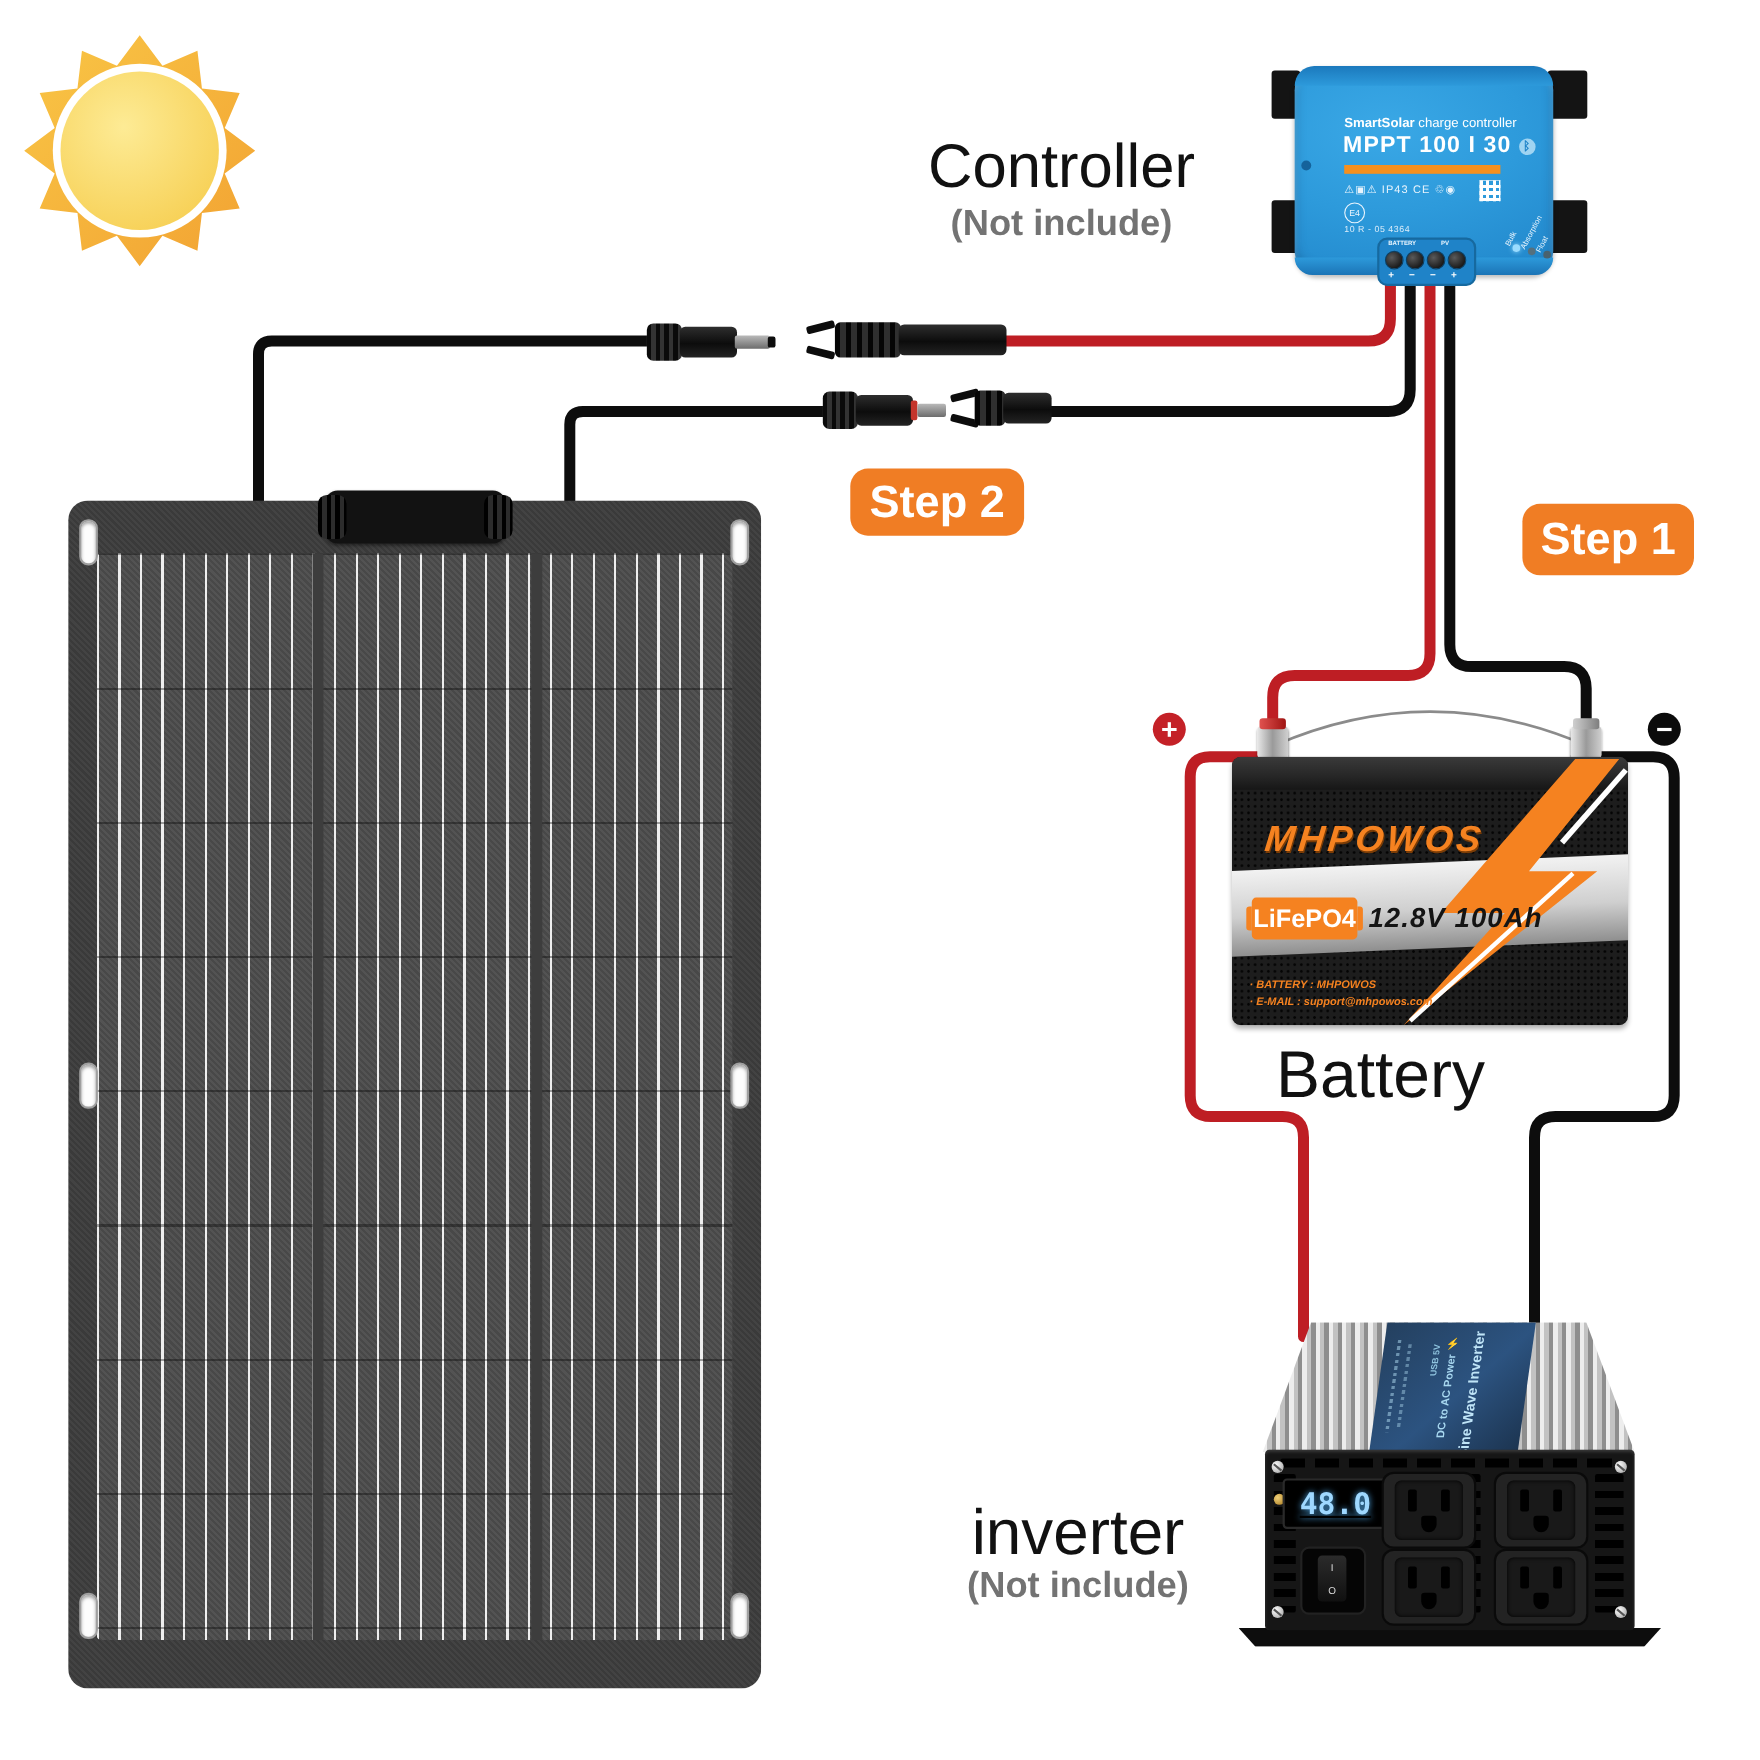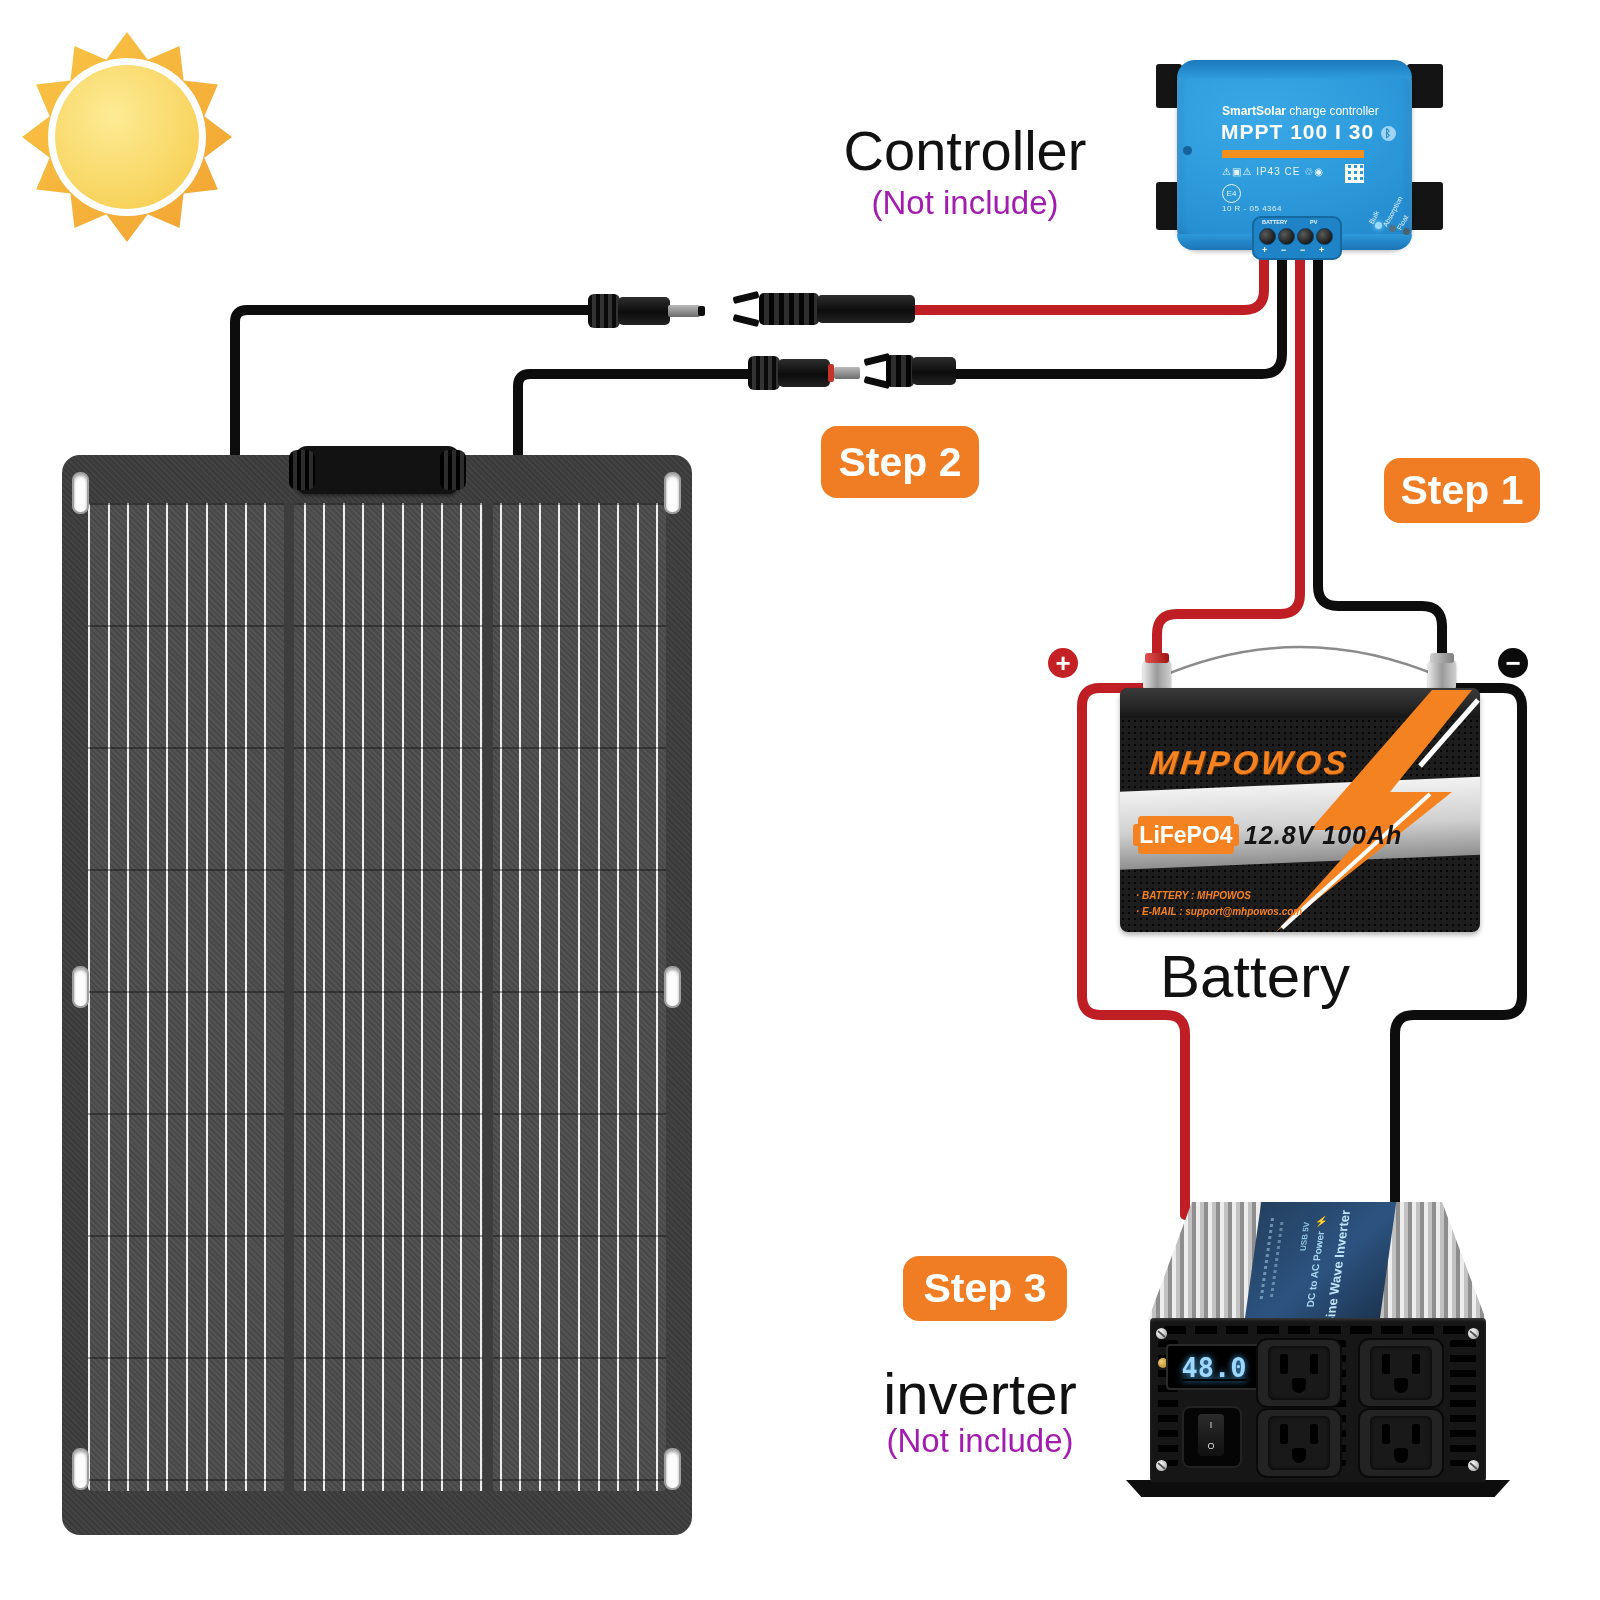--- a/index.html
+++ b/index.html
@@ -2,21 +2,21 @@
 <html><head>
 <meta charset="utf-8">
 <style>
   html,body{margin:0;padding:0;background:#fff;}
   .stage{position:relative;width:1600px;height:1600px;background:#ffffff;
          font-family:"Liberation Sans",sans-serif;overflow:hidden;}
   .abs{position:absolute;}
 
   
   .big-label{font-weight:normal;color:#111;letter-spacing:0;}
-  .note{font-weight:normal;color:#a21caf;}
+  .note{font-weight:bold;color:#737373;}
   .step-badge{background:#f07d24;color:#fff;font-weight:bold;font-size:41px;
               border-radius:16px;display:flex;align-items:center;justify-content:center;}
 
   
   svg.wires{position:absolute;left:0;top:0;z-index:1;}
 
   
   .panel{left:62px;top:455px;width:630px;height:1080px;background:#3d3d3d;
          border-radius:18px;z-index:2;
          background-image:repeating-linear-gradient(45deg,rgba(255,255,255,.03) 0 2px,rgba(0,0,0,.05) 2px 4px);}
@@ -262,23 +262,22 @@
     <div class="led" style="left:212px;top:165px;background:#55707e;"></div>
     <div class="led" style="left:226px;top:168px;background:#49626e;"></div>
     <div class="led-label" style="left:197px;top:158px;">Bulk</div>
     <div class="led-label" style="left:211px;top:161px;">Absorption</div>
     <div class="led-label" style="left:225px;top:164px;">Float</div>
   </div>
 
   <div class="abs big-label" style="left:790px;top:118px;width:350px;text-align:center;font-size:56px;">Controller</div>
   <div class="abs note" style="left:790px;top:184px;width:350px;text-align:center;font-size:33px;">(Not include)</div>
 
-  <div class="abs step-badge" style="left:773px;top:426px;width:158px;height:72px;margin-left:48px;">Step 2</div>
+  <div class="abs step-badge" style="left:773px;top:426px;width:158px;height:61px;">Step 2</div>
   <div class="abs step-badge" style="left:1384px;top:458px;width:156px;height:65px;">Step 1</div>
-  <div class="abs step-badge" style="left:903px;top:1256px;width:164px;height:65px;">Step 3</div>
 
   <div class="abs pol-badge" style="left:1048px;top:648px;background:#c42127;">+</div>
   <div class="abs pol-badge" style="left:1498px;top:648px;background:#0b0b0b;">−</div>
 
   <div class="abs bat-post" style="left:1143px;top:660px;">
     <div class="cap2" style="background:linear-gradient(90deg,#e0524f,#a01513);"></div>
   </div>
   <div class="abs bat-post" style="left:1428px;top:660px;">
     <div class="cap2" style="background:linear-gradient(90deg,#cfcfcf,#7e7e7e);"></div>
   </div>

